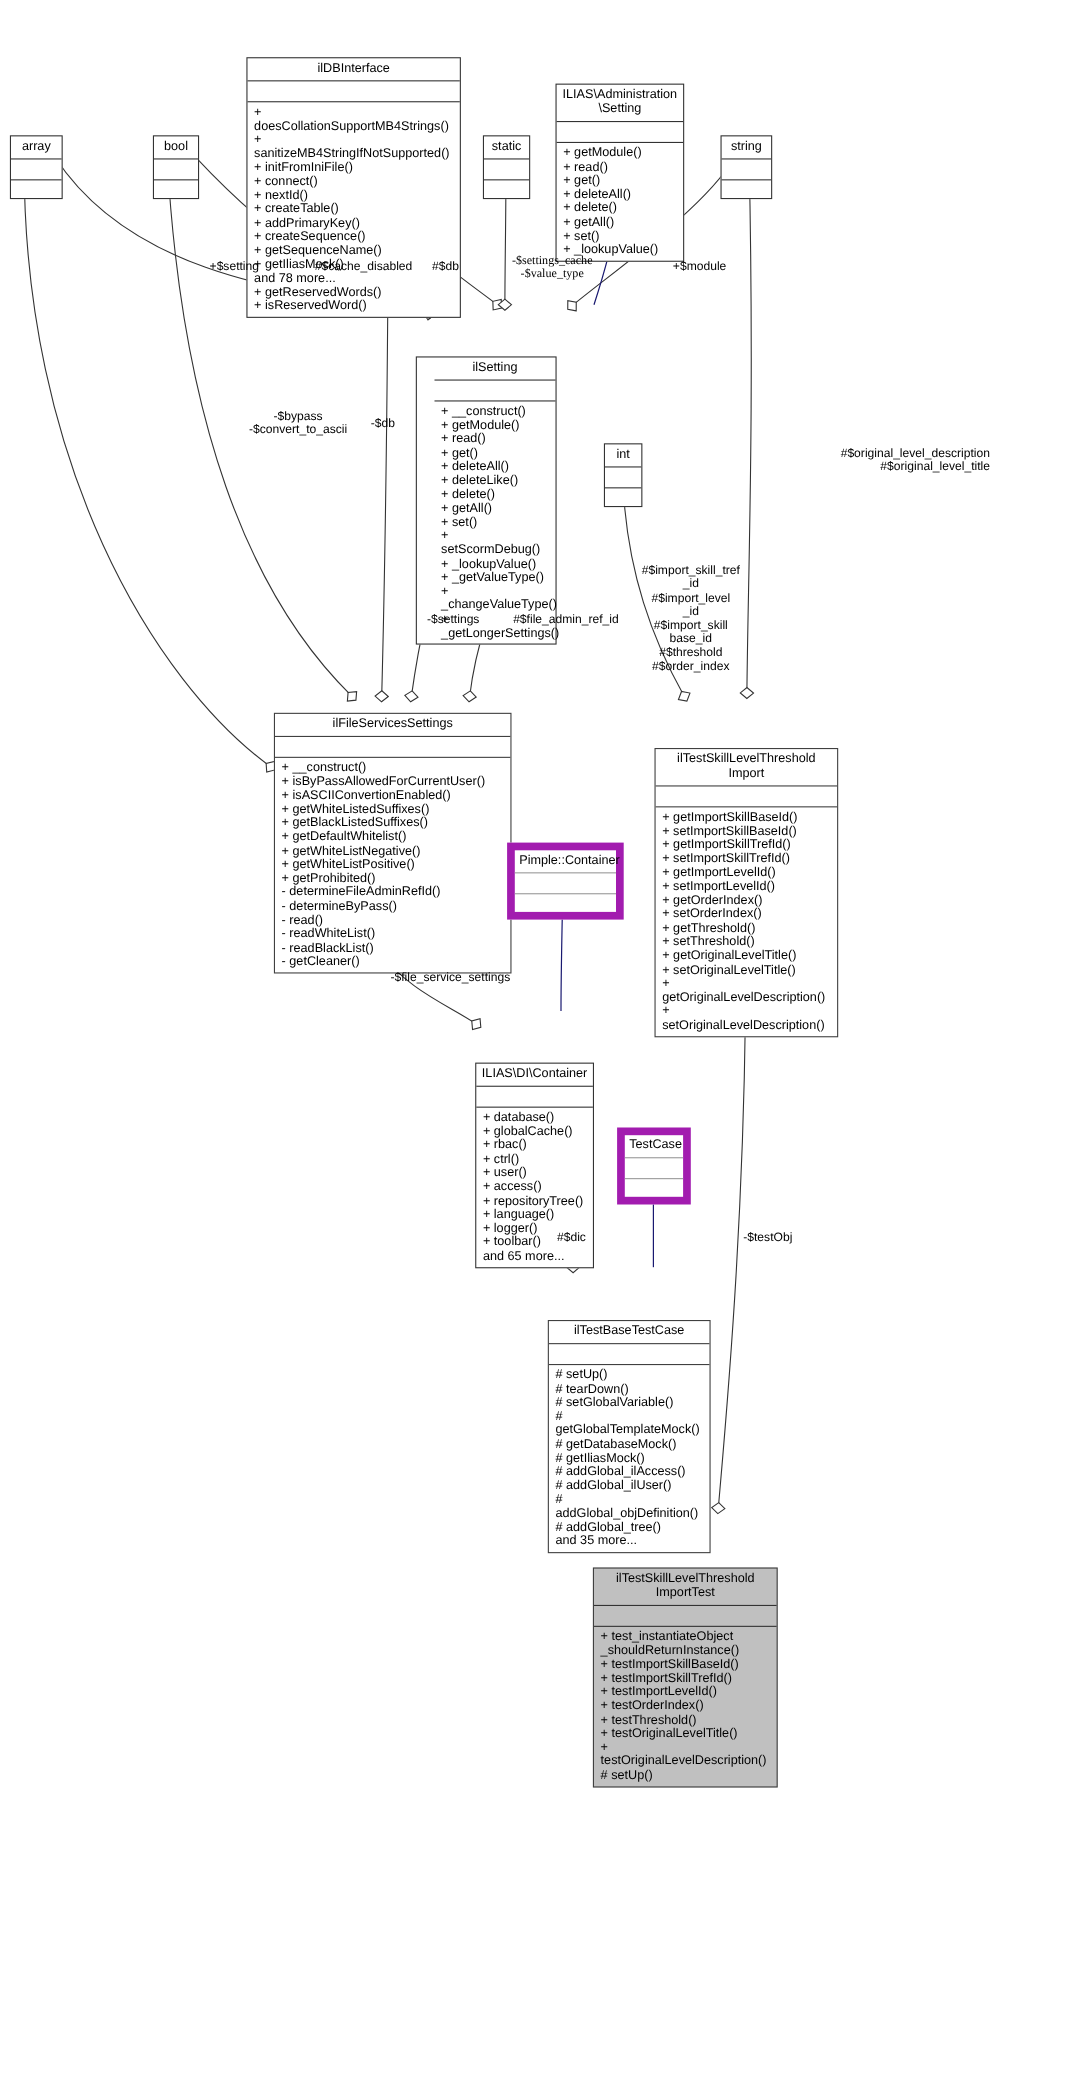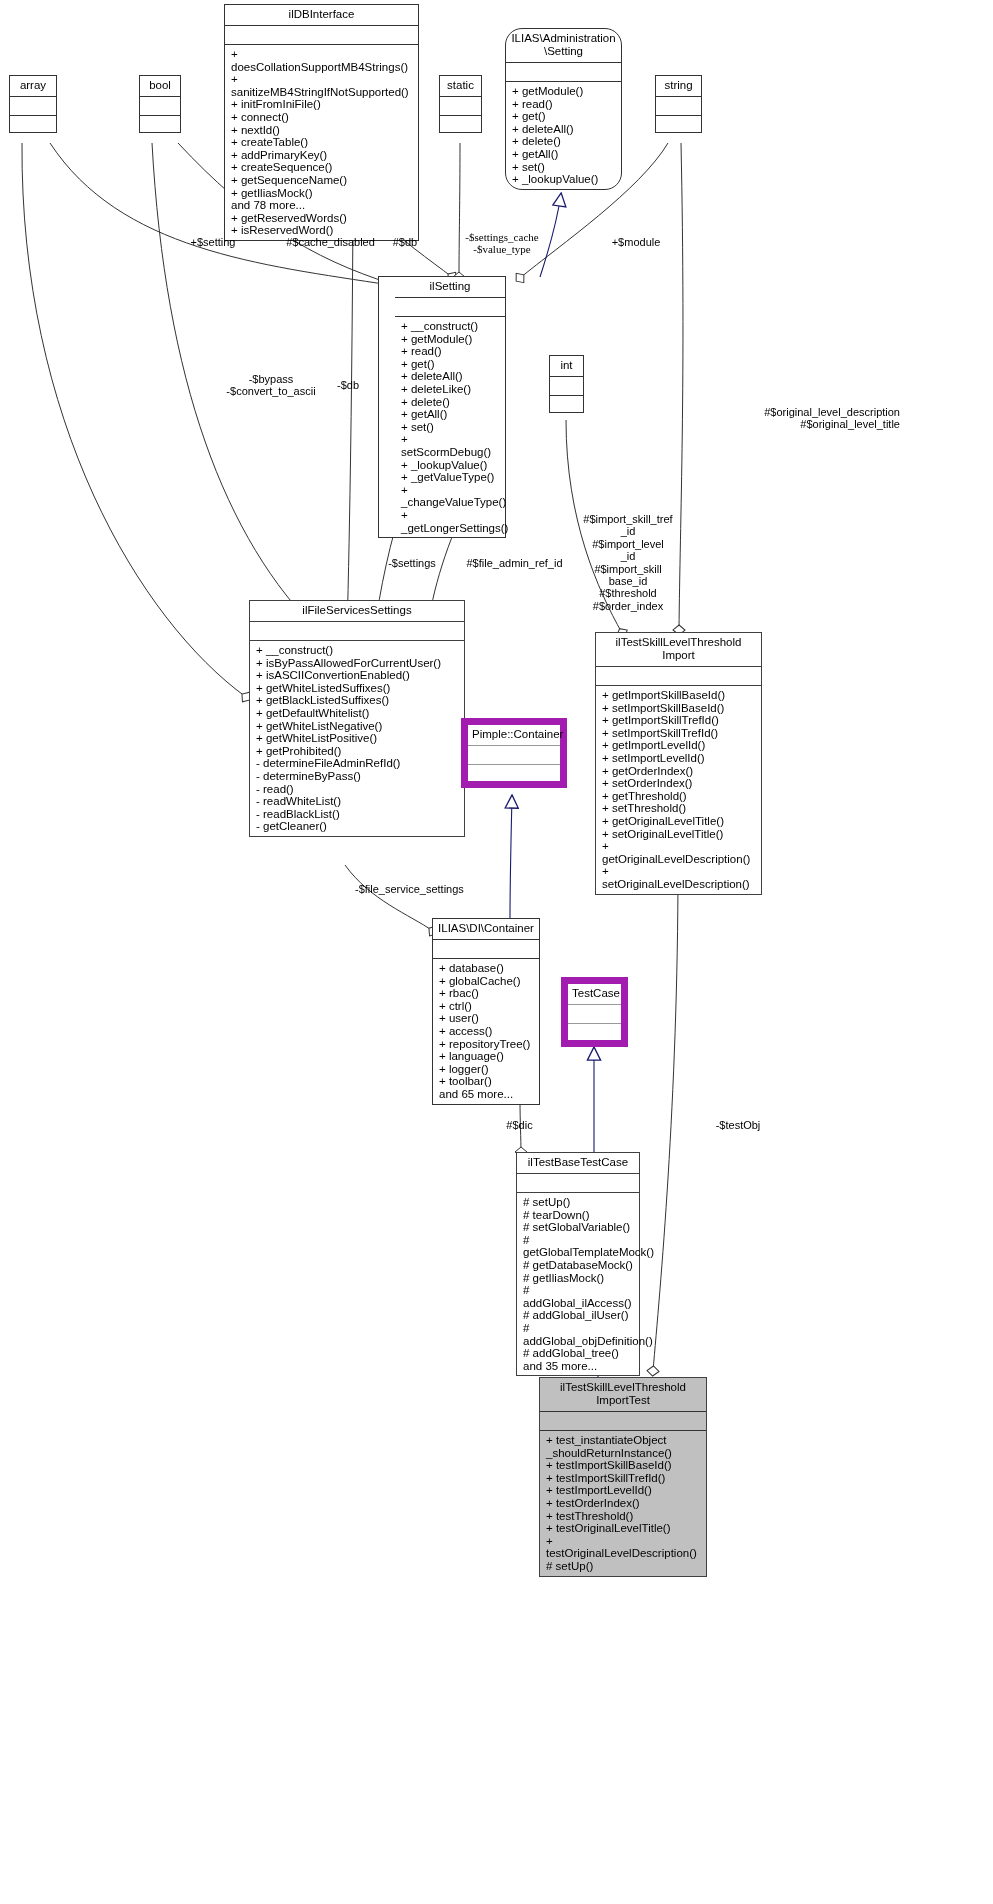--- a/index.html
+++ b/index.html
@@ -28,20 +28,21 @@
     height: 1904px;
     pointer-events: none;
   }
   .uml-box {
     position: absolute;
     box-sizing: border-box;
     border: 1px solid #333333;
     background: #ffffff;
     font-size: 11.5px;
     line-height: 12.6px;
+    margin-top: 48px;
   }
   .uml-box.thick { border: 1.4px solid #404040; }
   .uml-box.filled { background: #c0c0c0; border: 1.4px solid #404040; }
   .uml-box.grey-border { border: 7px solid #a21caf; }
   .box-title {
     text-align: center;
     padding: 3px 4px 4px 4px;
     white-space: pre-line;
     font-size: 11.5px;
     line-height: 13px;
@@ -182,21 +183,21 @@
         <div class="row">+ addPrimaryKey()</div>
         <div class="row">+ createSequence()</div>
         <div class="row">+ getSequenceName()</div>
         <div class="row">+ getIliasMock()</div>
         <div class="row">and 78 more...</div>
         <div class="row">+ getReservedWords()</div>
         <div class="row">+ isReservedWord()</div>
       </div>
   </div>
 
-  <div class="uml-box" style="left:505px; top:28px; width:117px;border-radius:17px;">
+  <div class="uml-box" style="left:505px; top:28px; width:117px;">
     <div class="box-title">ILIAS\Administration
 \Setting</div>
     <div class="box-sep"></div>
     <div class="box-attrs"></div>
     <div class="box-sep"></div>
     <div class="box-methods">
         <div class="row">+ getModule()</div>
         <div class="row">+ read()</div>
         <div class="row">+ get()</div>
         <div class="row">+ deleteAll()</div>
@@ -307,21 +308,21 @@
   </div>
 
   <div class="uml-box grey-border" style="left:561px; top:977px; width:67px;">
     <div class="box-title">TestCase</div>
     <div class="box-sep"></div>
     <div class="box-attrs"></div>
     <div class="box-sep"></div>
     <div class="box-methods" style="min-height:10px;"></div>
   </div>
 
-  <div class="uml-box thick" style="left:516px; top:1152px; width:124px;">
+  <div class="uml-box thick" style="left:498px; top:1152px; width:148px;">
     <div class="box-title">ilTestBaseTestCase</div>
     <div class="box-sep"></div>
     <div class="box-attrs"></div>
     <div class="box-sep"></div>
     <div class="box-methods">
         <div class="row"># setUp()</div>
         <div class="row"># tearDown()</div>
         <div class="row"># setGlobalVariable()</div>
         <div class="row"># getGlobalTemplateMock()</div>
         <div class="row"># getDatabaseMock()</div>
@@ -373,15 +374,15 @@
 _id
 #$import_level
 _id
 #$import_skill
 base_id
 #$threshold
 #$order_index</div>
 
   <div class="edge-label" style="left:355px; top:883px; width:150px; text-align:left;">-$file_service_settings</div>
   <div class="edge-label" style="left:497px; top:1119px; width:45px;">#$dic</div>
-  <div class="edge-label" style="left:704px; top:1119px; width:68px;">-$testObj</div>
+  <div class="edge-label" style="left:664px; top:1119px; width:68px;">-$testObj</div>
 
 </div>
 
 </body></html>

